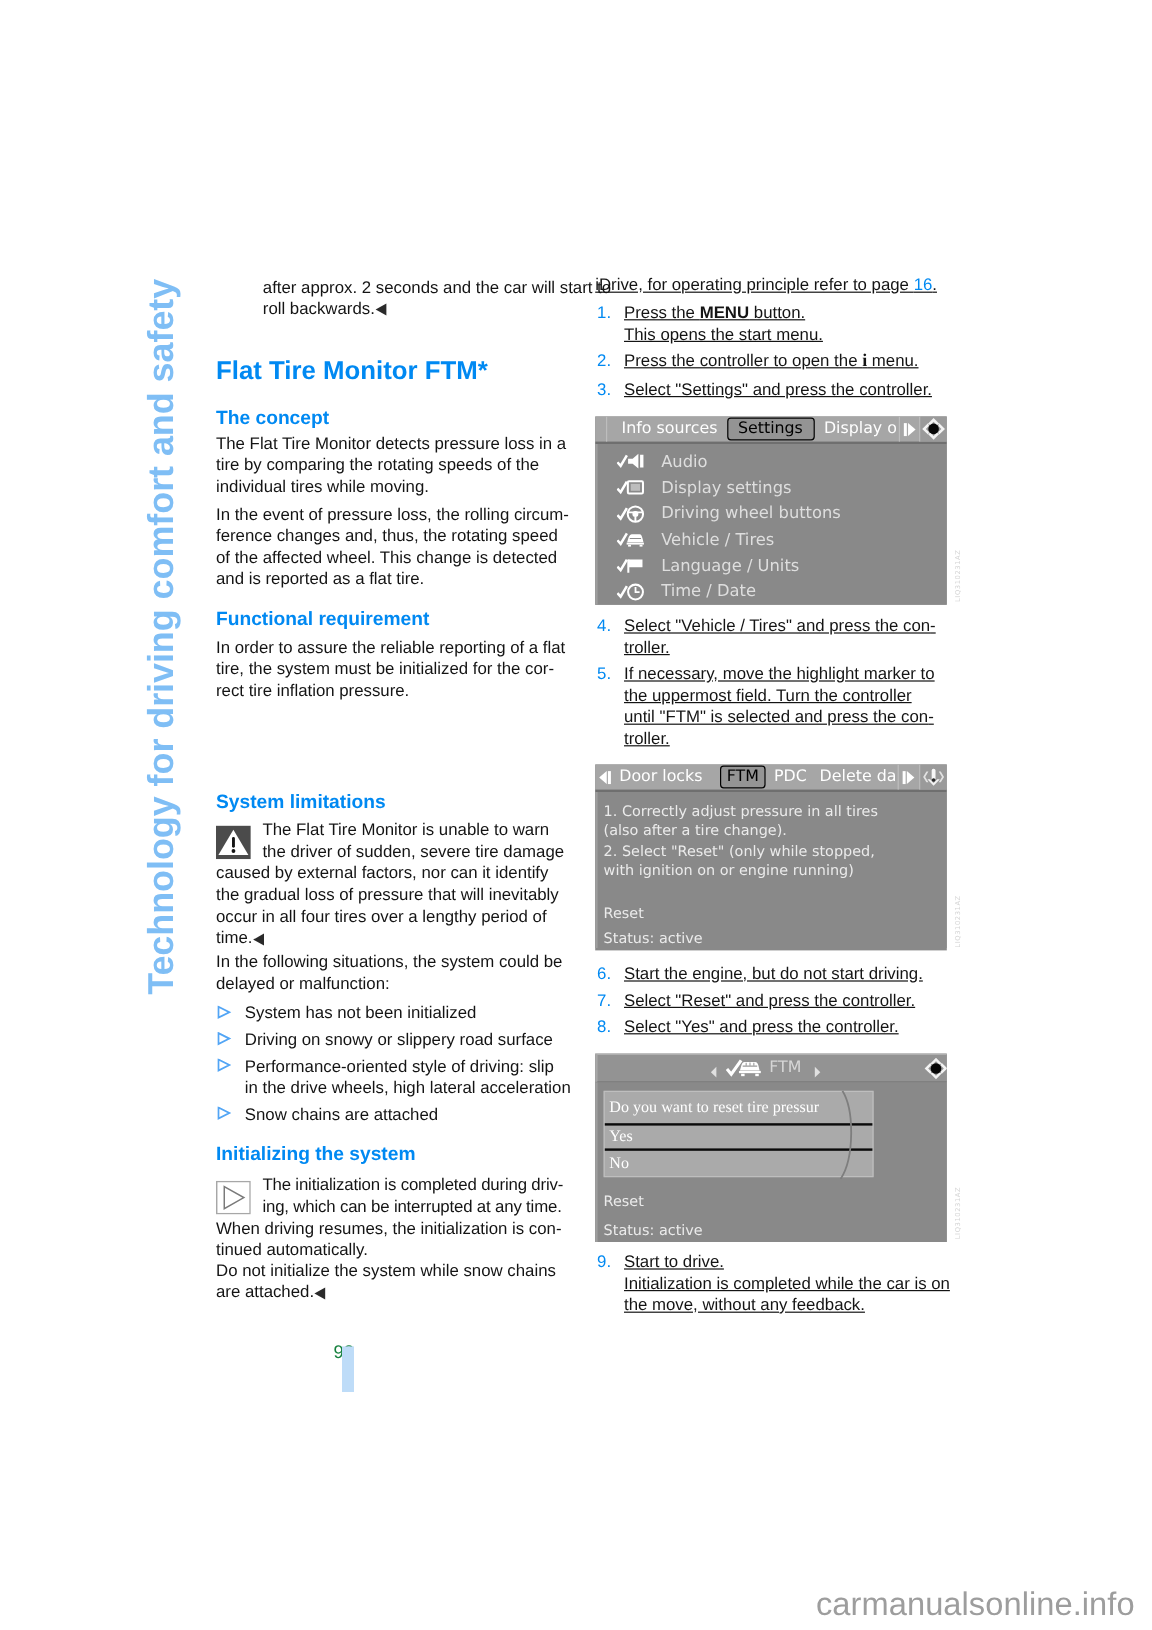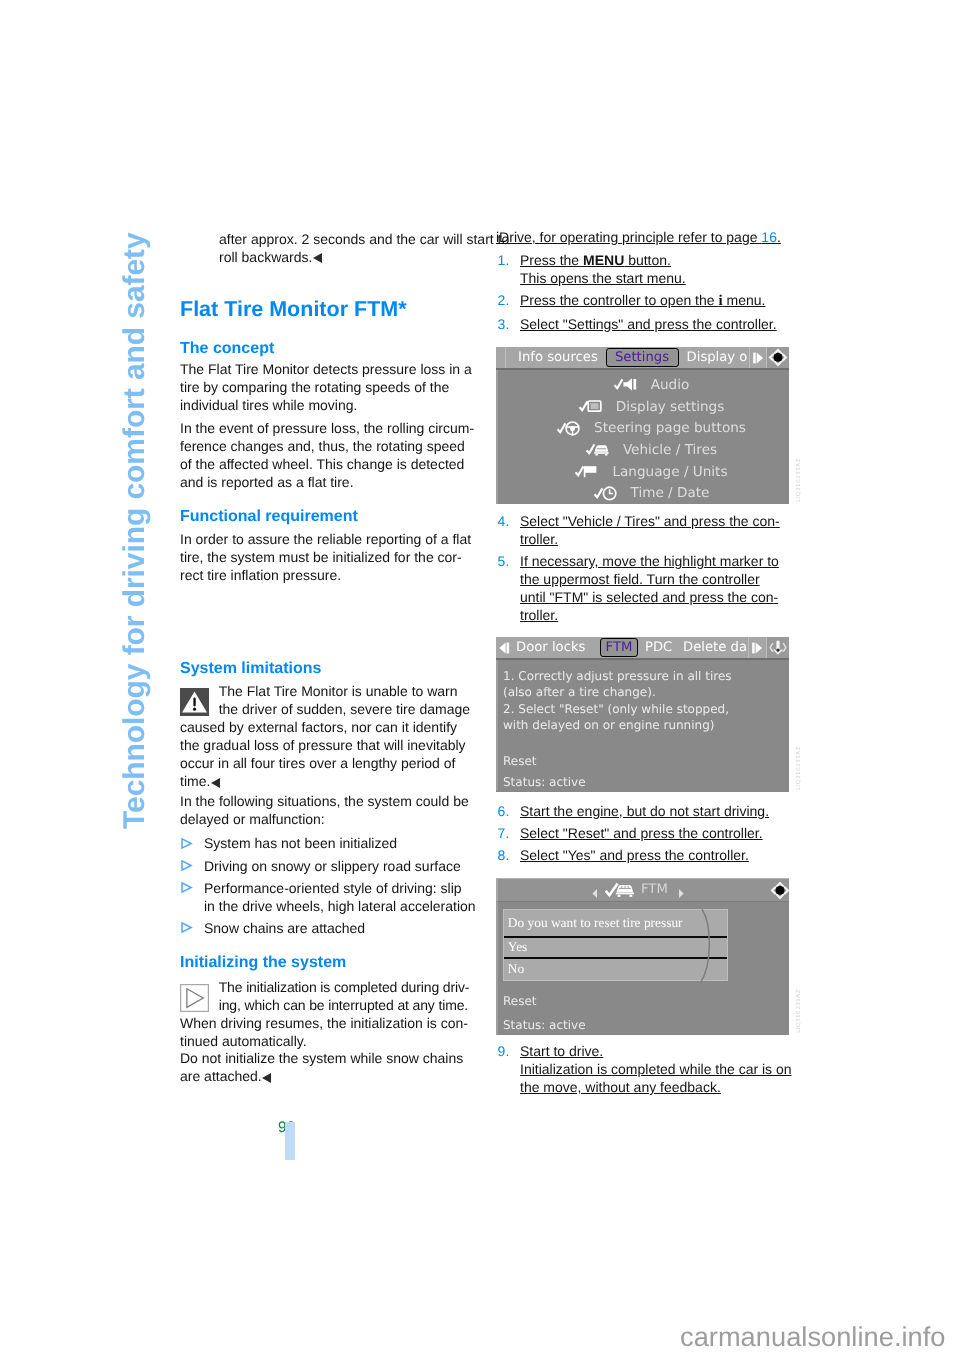--- a/index.html
+++ b/index.html
@@ -65,27 +65,27 @@
           transform:rotate(180deg);font-family:"DejaVu Sans",sans-serif;}
 
   
   .scr{position:relative;width:293px;overflow:hidden;background:#898989;
        font-family:"DejaVu Sans",sans-serif;}
   .scr .bar{position:relative;height:23px;background:#a6a6a6;
             border-bottom:2px solid #6f6f6f;display:flex;align-items:center;
             box-sizing:border-box;}
   .scr .bar .tabcell{position:absolute;top:0;font-size:13.2px;color:#ffffff;white-space:nowrap;
             display:flex;align-items:center;justify-content:center;height:21px;}
-  .scr .bar .tabcell.sel{color:#4c1d95;background:#949494;
+  .scr .bar .tabcell.sel{color:#000000;background:#949494;
             border:1.8px solid #000;border-radius:3px;height:19px;top:1px;
             box-sizing:border-box;}
   .scr .bar .divider{position:absolute;top:0;width:1.3px;height:21px;background:#bdbdbd;}
   .scr .body{position:relative;background:#898989;
              border-left:2px solid #9e9e9e;box-sizing:border-box;}
-  .scr .row{display:flex;align-items:center;height:21.7px;padding-left:16px;justify-content:center;}
+  .scr .row{display:flex;align-items:center;height:21.7px;padding-left:16px;}
   .scr .row .ic{width:37px;flex:0 0 37px;display:flex;align-items:center;}
   .scr .row .lbl{font-size:13.6px;color:#dedede;white-space:nowrap;}
   .scr .txtline{font-size:12px;color:#ebebeb;white-space:nowrap;padding-left:5px;line-height:16.6px;}
 
   
   .popup{position:absolute;left:4.8px;top:7.2px;width:225px;height:71.6px;
          background:#aaaaaa;border:1px solid #bebebe;box-sizing:border-box;}
   .poprow{position:absolute;left:0;width:100%;font-size:13.4px;color:#ffffff;
           padding-left:4px;white-space:nowrap;overflow:hidden;box-sizing:border-box;font-family:Liberation Serif, serif;}
   .poprow.q{top:0;height:26px;line-height:26px;}
@@ -219,21 +219,21 @@
             <div class="row">
               <span class="ic">
                 <svg width="24" height="17" viewBox="0 0 24 17">
                   <path d="M0.5 9.2 L3.2 12.2 L8.4 3.4" fill="none" stroke="#fff" stroke-width="2.1" stroke-linecap="butt" stroke-linejoin="miter"></path>
                   <circle cx="15.5" cy="8.4" r="6.4" fill="none" stroke="#fff" stroke-width="1.7"></circle>
                   <circle cx="15.5" cy="8.4" r="2.5" fill="#fff"></circle>
                   <path d="M9.6 7.0 L21.4 7.0" stroke="#fff" stroke-width="1.6"></path>
                   <path d="M15.5 10.6 L15.5 14.6" stroke="#fff" stroke-width="1.6"></path>
                 </svg>
               </span>
-              <span class="lbl">Steering page buttons</span>
+              <span class="lbl">Driving wheel buttons</span>
             </div>
             <div class="row">
               <span class="ic">
                 <svg width="24" height="17" viewBox="0 0 24 17">
                   <path d="M0.5 9.2 L3.2 12.2 L8.4 3.4" fill="none" stroke="#fff" stroke-width="2.1" stroke-linecap="butt" stroke-linejoin="miter"></path>
                   <path d="M8.6 10.8 L9.6 7.6 C10.0 6.2 10.9 4.2 12.4 4.2 L19.0 4.2 C20.4 4.2 21.0 6.0 21.4 7.6 L22.2 10.8 Z" fill="#fff"></path>
                   <rect x="8.2" y="11.2" width="14.4" height="1.6" fill="#fff"></rect>
                   <rect x="9.4" y="13.0" width="2.4" height="1.5" fill="#fff"></rect>
                   <rect x="19.0" y="13.0" width="2.4" height="1.5" fill="#fff"></rect>
                   <path d="M10.8 7.8 L20.2 7.8" stroke="#8b8b8b" stroke-width="0.9"></path>
@@ -299,21 +299,21 @@
               <rect x="9.4" y="3.6" width="3.2" height="9.6" rx="1.5" fill="#f7f7f7"></rect>
               <path d="M5.8 12.4 L11 17.8 L16.2 12.4 L14.0 12.4 L11 15.4 L8.0 12.4 Z" fill="#f2f2f2"></path>
               <circle cx="11" cy="13.0" r="1.5" fill="#2a2a2a"></circle>
             </svg>
           </div>
         </div>
         <div class="body" style="padding-top:7.5px;height:130px" id="fig2body">
             <div class="txtline">1. Correctly adjust pressure in all tires</div>
             <div class="txtline">(also after a tire change).</div>
             <div class="txtline">2. Select "Reset" (only while stopped,</div>
-            <div class="txtline">with delayed on or engine running)</div>
+            <div class="txtline">with ignition on or engine running)</div>
             <div class="txtline" style="margin-top: 18.8px;">Reset</div>
             <div class="txtline" style="margin-top: 5px;">Status: active</div>
           </div>
       </div>
       <span class="figref">LIQ310231AZ</span>
     </div>
 
     <ol class="numlist body-text" id="steps3" style="top:802.5px;">
         <li><span class="num">6.</span><span class="steptext">Start the engine, but do not start driving.</span></li>
         <li><span class="num">7.</span><span class="steptext">Select "Reset" and press the controller.</span></li>

